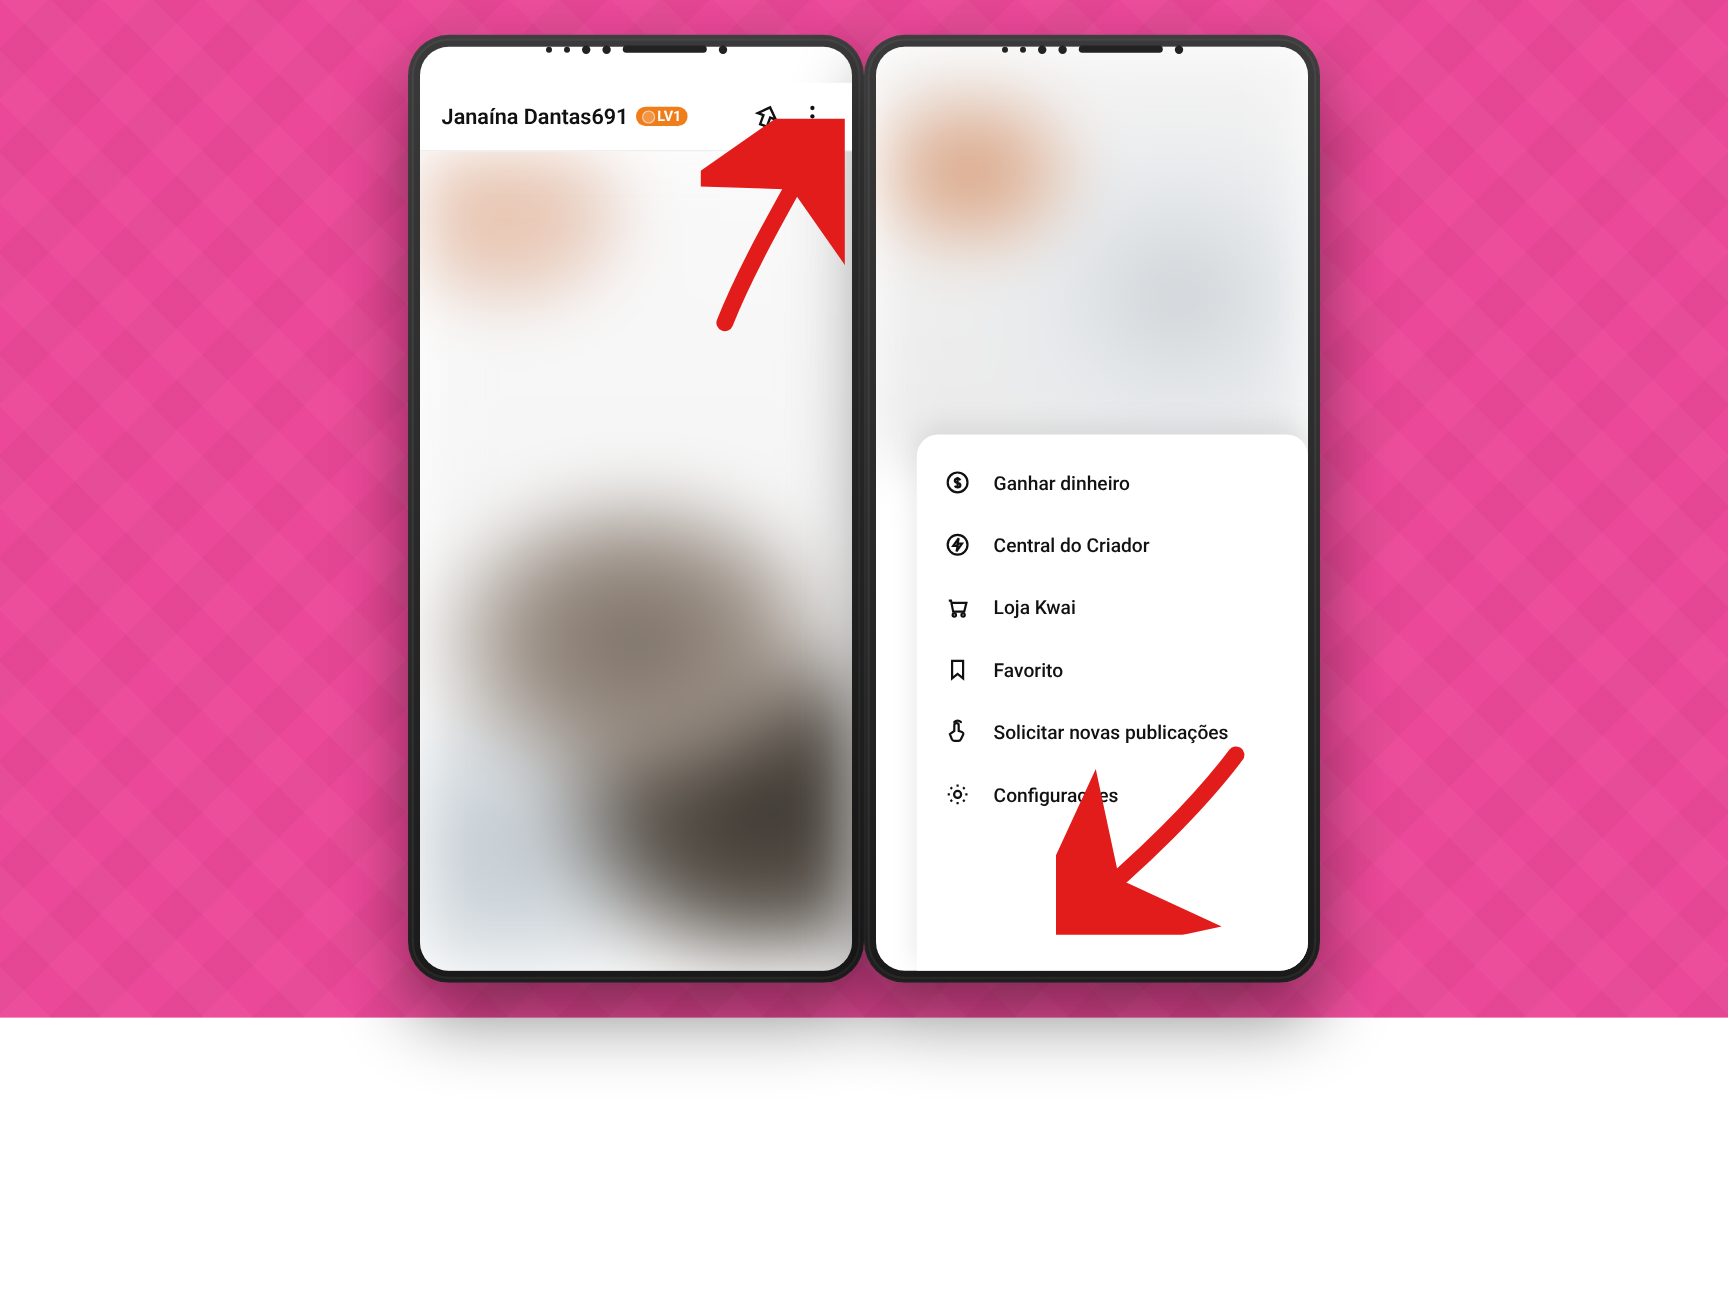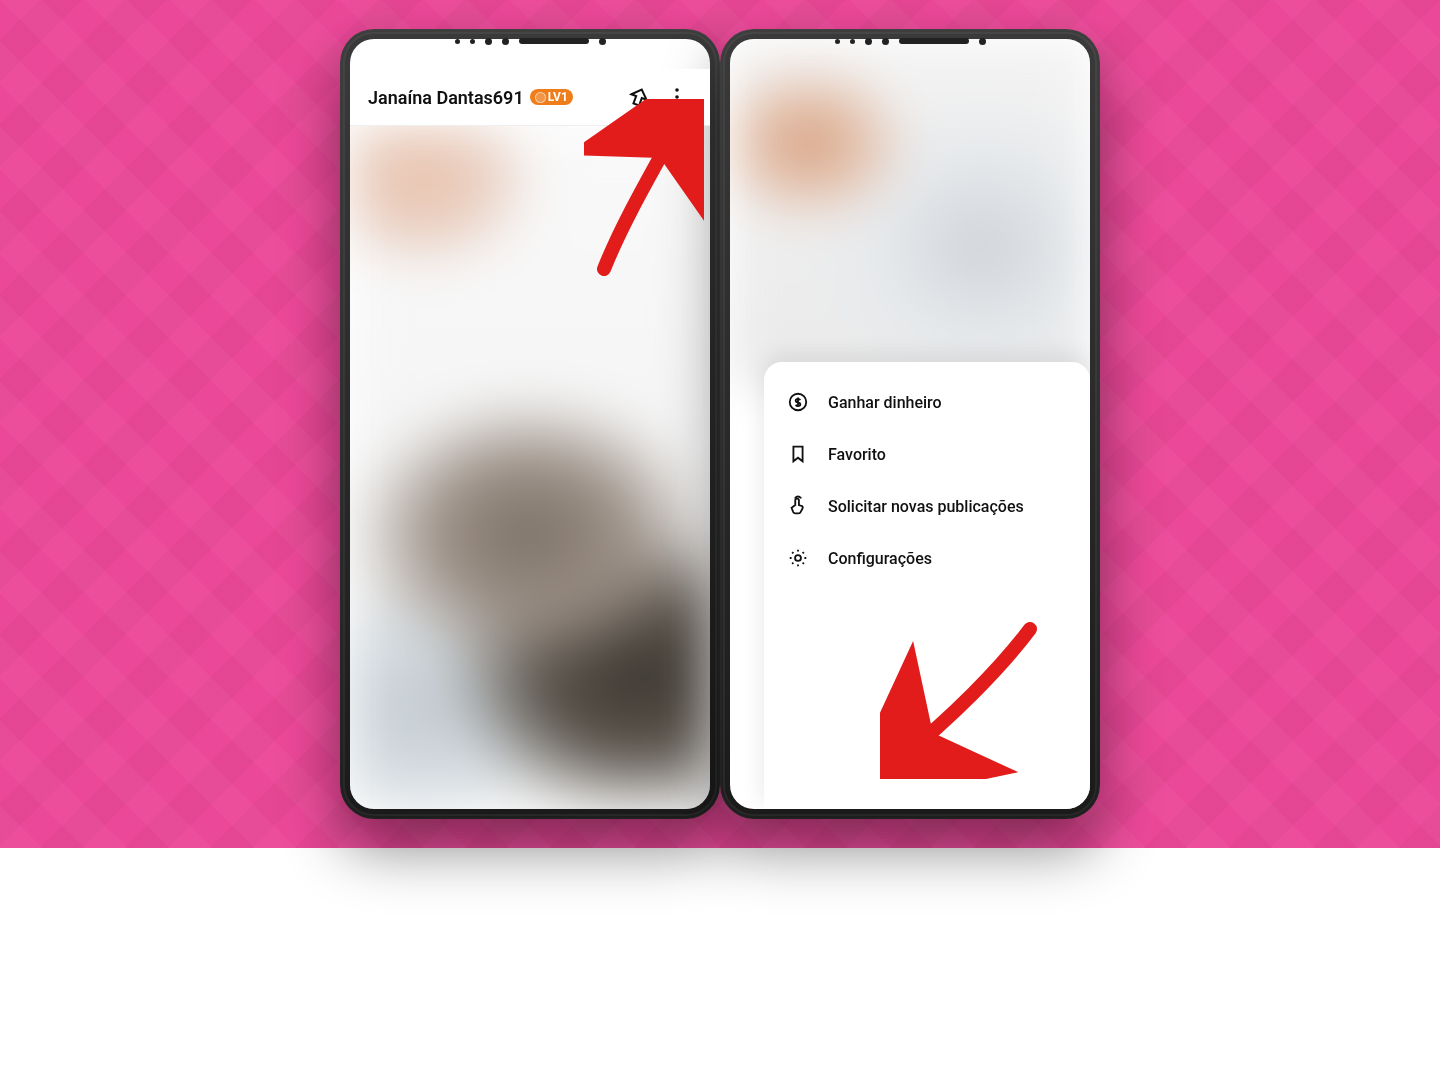--- a/index.html
+++ b/index.html
@@ -248,21 +248,40 @@
         <div class="menu-item">
           <span class="mi-icon">
             <svg viewBox="0 0 24 24">
                 <circle cx="12" cy="12" r="9"></circle>
                 <path d="M12 7v10M9.5 15c.5 1 1.5 1.5 2.5 1.5 1.5 0 2.5-.8 2.5-2s-1-1.7-2.5-2-2.5-.8-2.5-2 1-2 2.5-2c1 0 2 .5 2.5 1.5"></path>
               </svg>
           </span>
           <span>Ganhar dinheiro</span>
         </div>
 
-
+        <div class="menu-item">
+          <span class="mi-icon">
+            <svg viewBox="0 0 24 24">
+                <circle cx="12" cy="12" r="9"></circle>
+                <path d="M13 6l-5 7h4l-1 5 5-7h-4z"></path>
+              </svg>
+          </span>
+          <span>Central do Criador</span>
+        </div>
+
+        <div class="menu-item">
+          <span class="mi-icon">
+            <svg viewBox="0 0 24 24">
+                <path d="M4 6h2l2 10h10l2-8H7"></path>
+                <circle cx="9" cy="19" r="1.5"></circle>
+                <circle cx="17" cy="19" r="1.5"></circle>
+              </svg>
+          </span>
+          <span>Loja Kwai</span>
+        </div>
 
         <div class="menu-item">
           <span class="mi-icon">
             <svg viewBox="0 0 24 24">
                 <path d="M7 4h10v16l-5-4-5 4z"></path>
               </svg>
           </span>
           <span>Favorito</span>
         </div>
 

